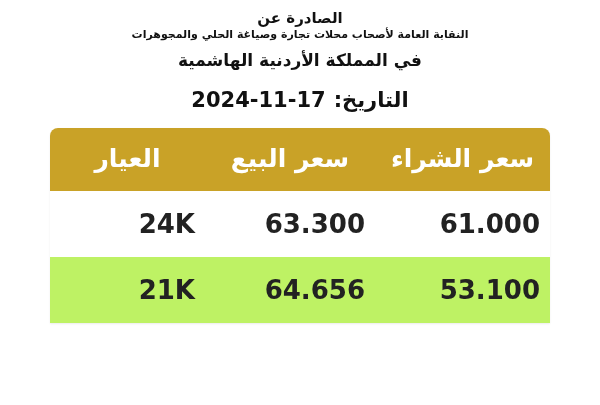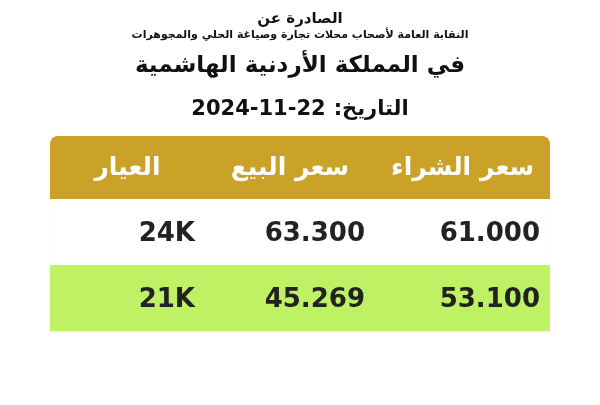--- a/index.html
+++ b/index.html
@@ -25,21 +25,21 @@
     text-align: center;
   }
   .header-line {
     color: #111111;
     font-weight: bold;
     letter-spacing: 0px;
     line-height: 1.35;
   }
   .line1 { font-size: 15px; }
   .line2 { font-size: 11px; }
-  .line3 { font-size: 23px; margin-top: 6px; }
+  .line3 { font-size: 17px; margin-top: 6px; }
 
   .date-row {
     margin-top: 16px;
     text-align: center;
     color: #111111;
     font-weight: bold;
     font-size: 21px;
     direction: rtl;
   }
   .date-label { margin-left: 8px; }
@@ -88,21 +88,21 @@
 
 <div class="page">
 
   <div class="header">
     <div class="header-line line1">الصادرة عن</div>
     <div class="header-line line2">النقابة العامة لأصحاب محلات تجارة وصياغة الحلي والمجوهرات</div>
     <div class="header-line line3">في المملكة الأردنية الهاشمية</div>
   </div>
 
   <div class="date-row">
-    <span class="date-label">التاريخ:</span><span class="date-value">2024-11-22</span>
+    <span class="date-label">التاريخ:</span><span class="date-value">2024-11-17</span>
   </div>
 
   <div class="table-wrap">
     <table class="gold-table">
       <colgroup>
         <col class="col-buy">
         <col class="col-sell">
         <col class="col-karat">
       </colgroup>
       <thead>
@@ -113,20 +113,20 @@
         </tr>
       </thead>
       <tbody>
         <tr class="row-even">
           <td class="num">61.000</td>
           <td class="num">63.300</td>
           <td class="karat">24K</td>
         </tr>
         <tr class="row-odd">
           <td class="num">53.100</td>
-          <td class="num">45.269</td>
+          <td class="num">64.656</td>
           <td class="karat">21K</td>
         </tr>
       </tbody>
     </table>
   </div>
 
 </div>
 
 </body></html>

